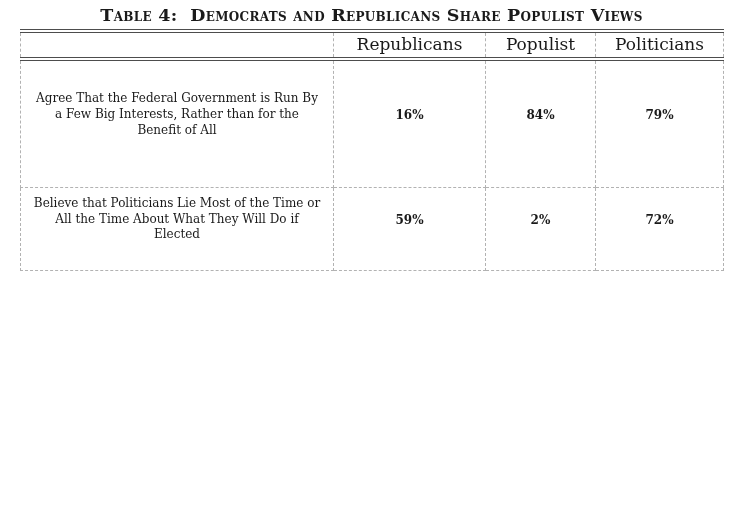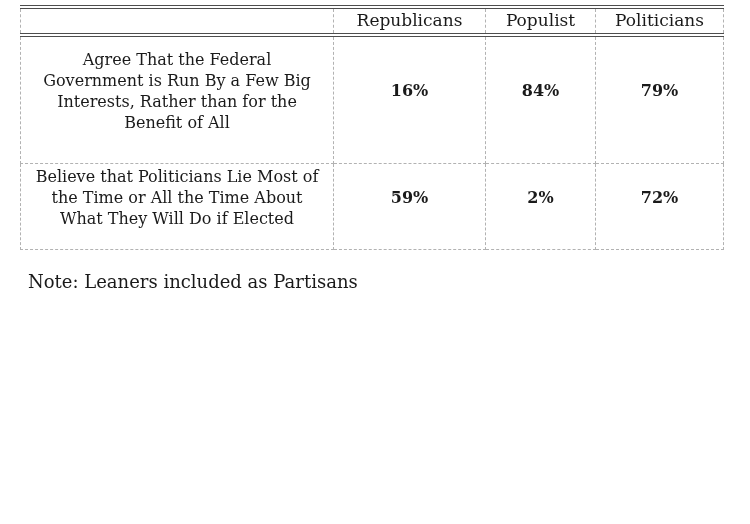--- a/index.html
+++ b/index.html
@@ -45,21 +45,21 @@
     overflow: hidden;
   }
   thead tr { height: 27px; }
   thead th {
     border-bottom: 4px double #4d4d4d;
     font-weight: normal;
     font-size: 17px;
     padding: 1px 2px 3px 2px;
   }
   tbody td {
-    font-size: 16px;
+    font-size: 12px;
     padding: 2px 12px 20px 12px;
   }
   td.val {
     font-weight: bold;
     padding-left: 4px;
     padding-right: 4px;
   }
   td.stmt {
     line-height: 1.32;
   }
@@ -71,20 +71,21 @@
     margin: 21px 0 0 0;
     padding-left: 8px;
     font-size: 18px;
   }
 </style>
 </head>
 <body>
 
 <div class="page">
 
+  <h1 class="title">Table 4:&nbsp; Democrats and Republicans Share Populist Views</h1>
 
   <table class="ptable">
     <colgroup>
       <col class="c0">
         <col class="c1">
         <col class="c2">
         <col class="c3">
     </colgroup>
     <thead>
       <tr>
@@ -103,15 +104,14 @@
       </tr>
       <tr class="rh2">
         <td class="stmt">Believe that Politicians Lie Most of the Time or All the Time About What They Will Do if Elected</td>
         <td class="val">59%</td>
         <td class="val">2%</td>
         <td class="val">72%</td>
       </tr>
     </tbody>
   </table>
 
-  <p class="note">Note: Leaners included as Partisans</p>
 
 </div>
 
 </body></html>

